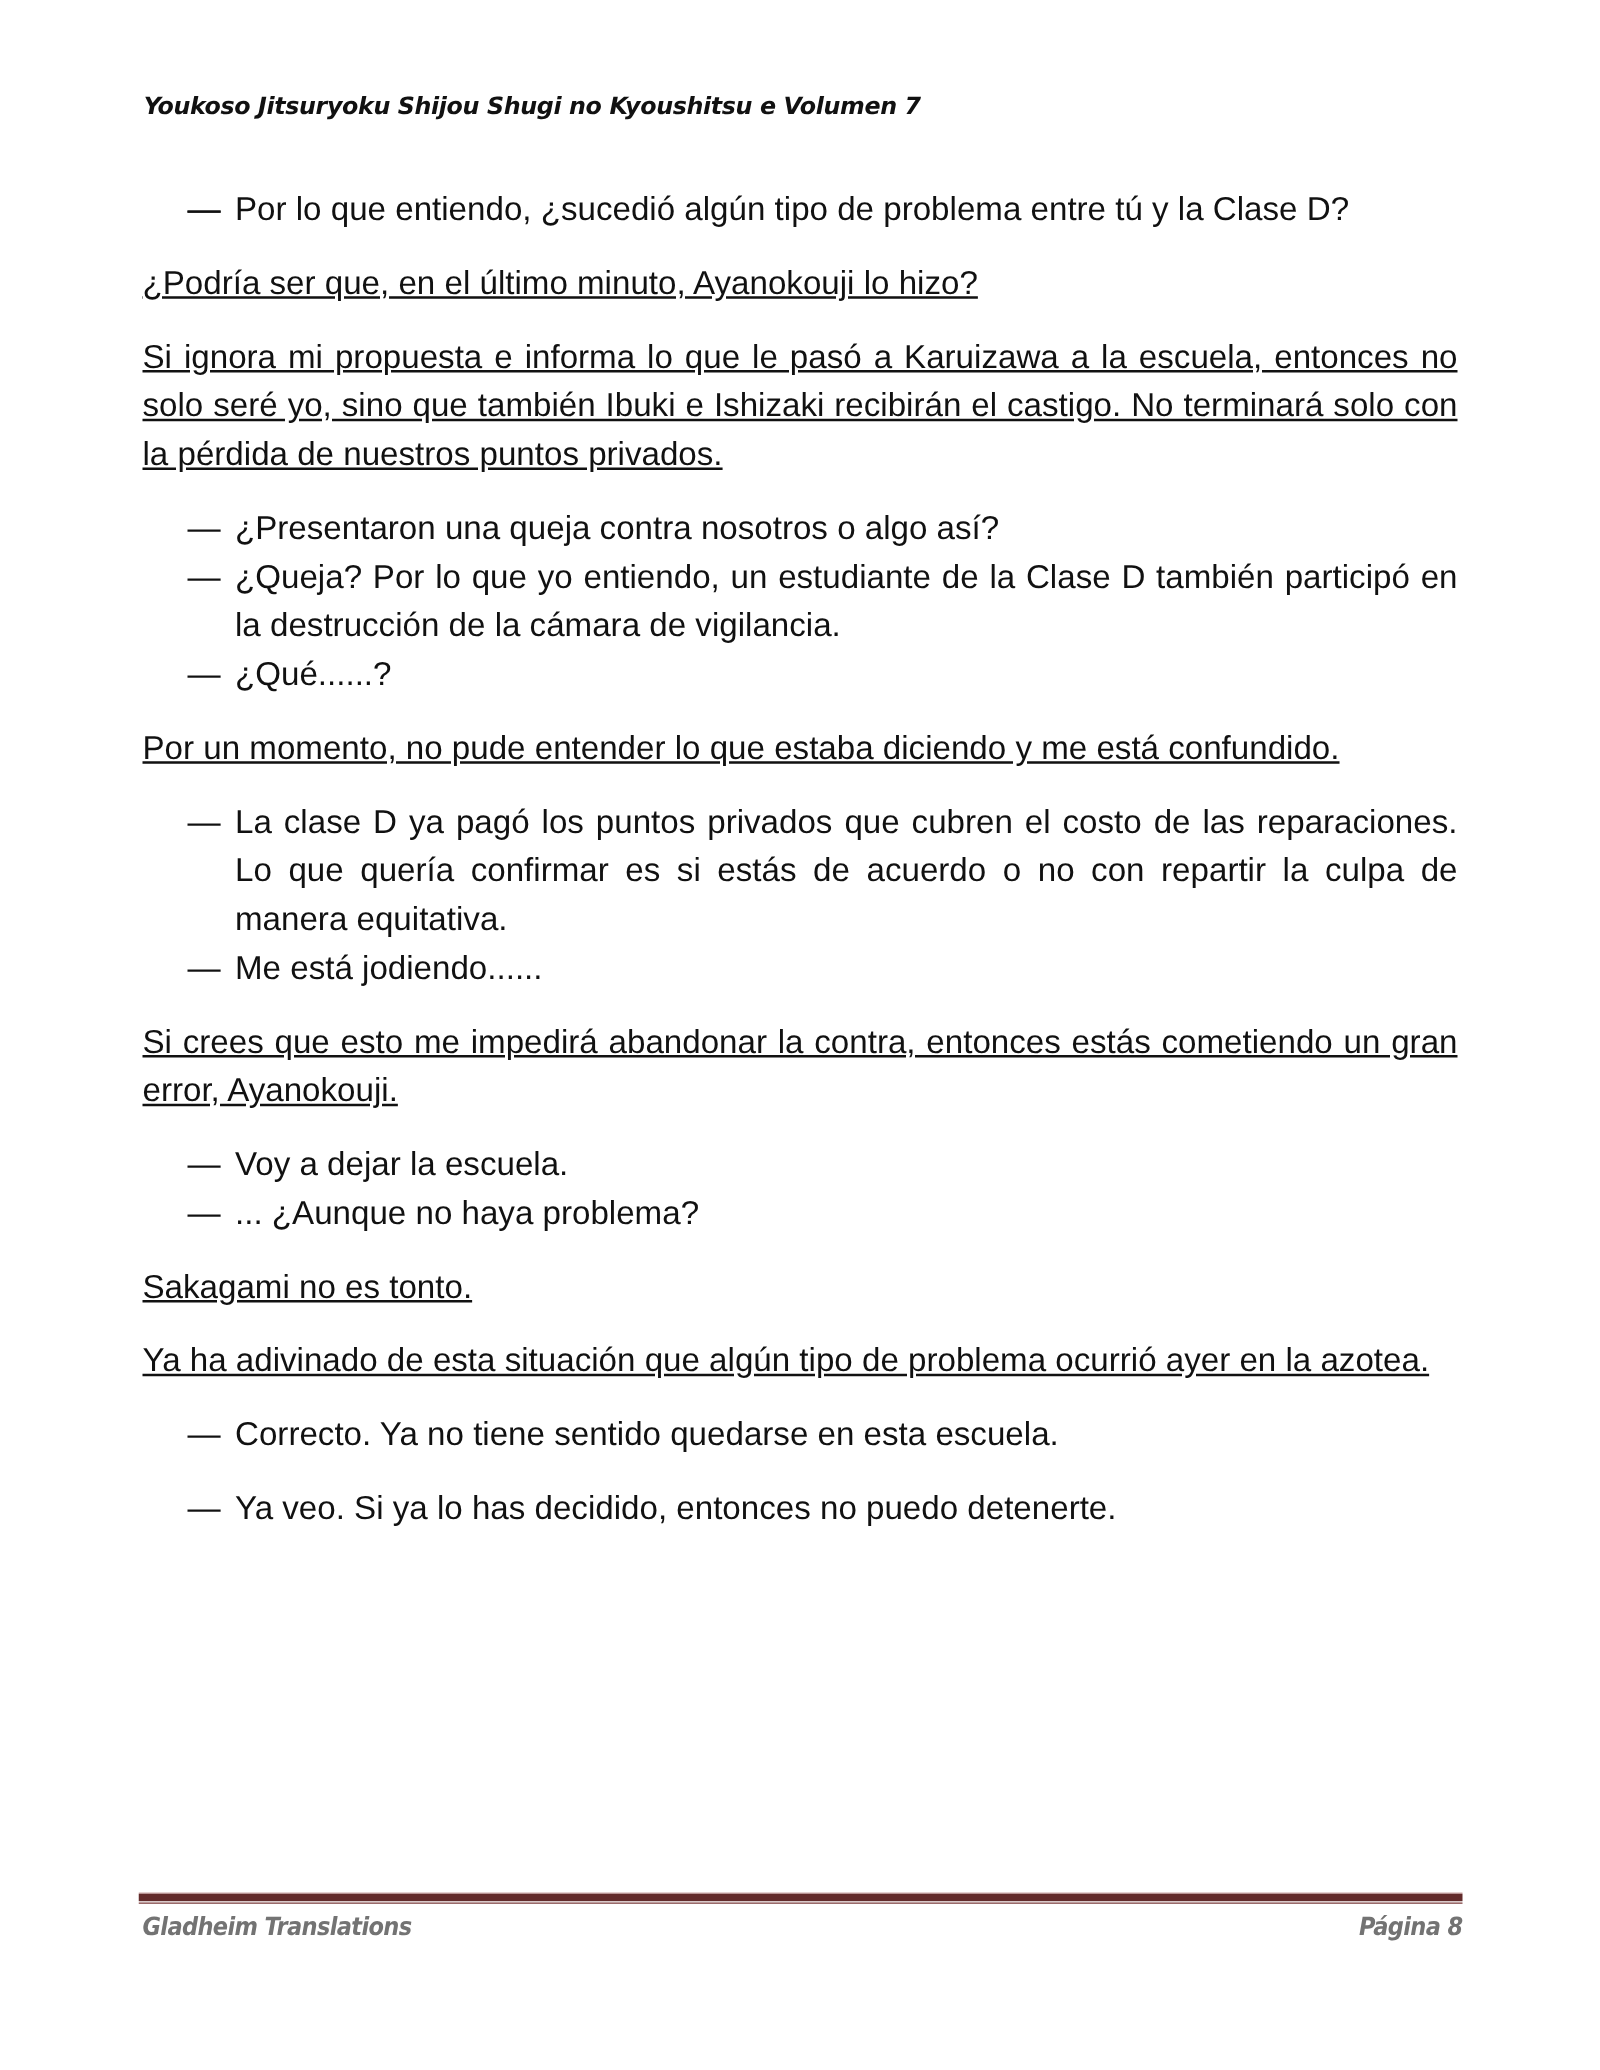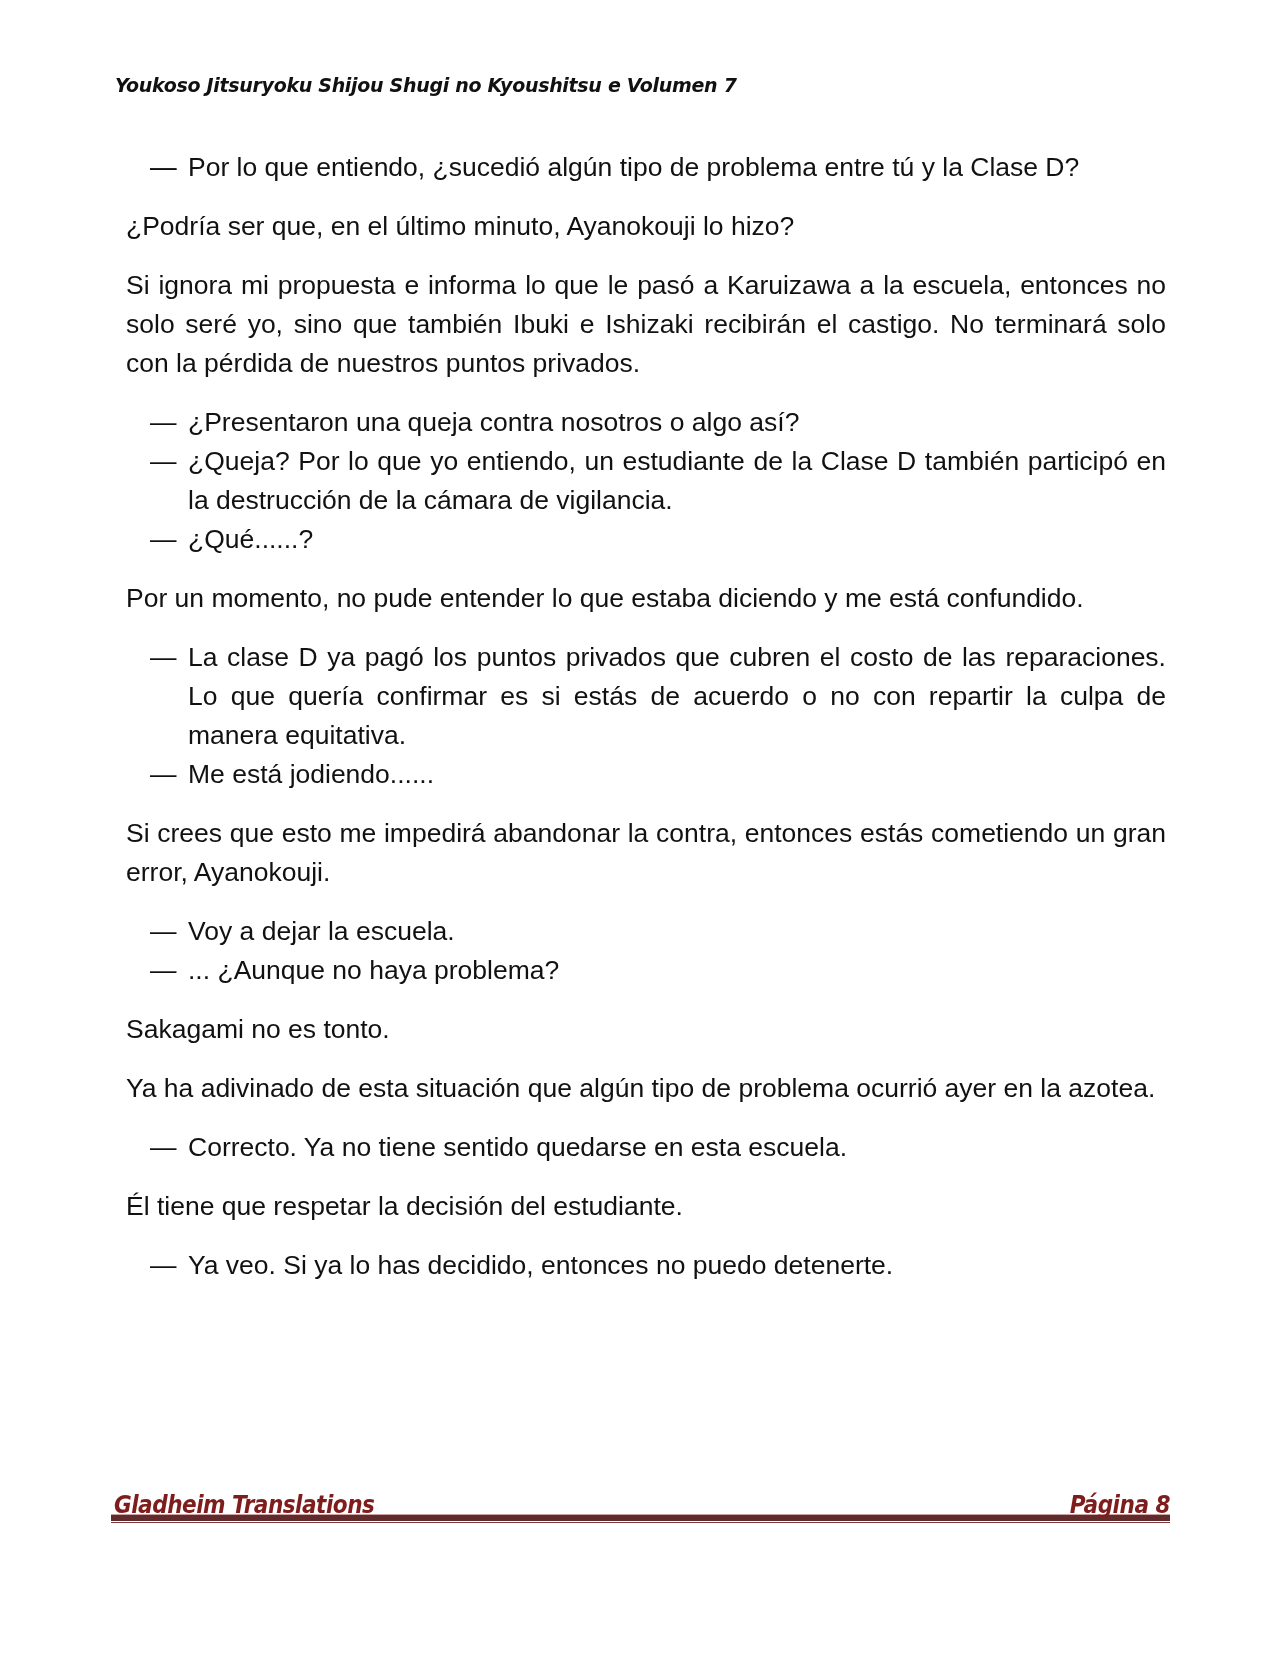--- a/index.html
+++ b/index.html
@@ -31,22 +31,23 @@
     position: absolute;
     left: 114px;
     top: 148px;
     width: 1052px;
     font-family: "Liberation Sans", sans-serif;
     font-size: 26.5px;
     line-height: 39px;
     color: #111;
   }
   .para {
-    margin: 0 0 20px 12px;
+    margin: 0 0 20px 0;
     text-align: justify;
+    text-decoration: underline;
   }
   .dialogue-block {
     margin: 0 0 20px 0;
   }
   .dialogue {
     position: relative;
     padding-left: 74px;
     text-align: justify;
     margin: 0;
   }
@@ -70,26 +71,26 @@
     height: 6px;
     background: #622b2b;
   }
   .footer-rule .thin-bottom {
     height: 1px;
     margin-top: 1px;
     background: #7a3a3a;
   }
   .footer-left, .footer-right {
     position: absolute;
-    top: 1491px;
+    top: 1529px;
     font-family: "DejaVu Sans Condensed", "DejaVu Sans", sans-serif;
     font-weight: bold;
     font-style: italic;
-    font-size: 24px;
-    color: #7f1d1d;
+    font-size: 20px;
+    color: #737373;
     white-space: nowrap;
     letter-spacing: -0.5px;
   }
   .footer-left { left: 114px; }
   .footer-right { right: 110px; text-align: right; }
 </style>
 </head>
 <body>
 
 <div class="page-header">Youkoso Jitsuryoku Shijou Shugi no Kyoushitsu e Volumen 7</div>
@@ -124,21 +125,20 @@
     <p class="dialogue"><span class="dash">—</span><span>... ¿Aunque no haya problema?</span></p>
   </div>
 
   <p class="para">Sakagami no es tonto.</p>
   <p class="para">Ya ha adivinado de esta situación que algún tipo de problema ocurrió ayer en la azotea.</p>
 
   <div class="dialogue-block">
     <p class="dialogue"><span class="dash">—</span><span>Correcto. Ya no tiene sentido quedarse en esta escuela.</span></p>
   </div>
 
-  <p class="para">Él tiene que respetar la decisión del estudiante.</p>
 
   <div class="dialogue-block">
     <p class="dialogue"><span class="dash">—</span><span>Ya veo. Si ya lo has decidido, entonces no puedo detenerte.</span></p>
   </div>
 
 </div>
 
 <div class="footer-rule">
   <div class="thin-top"></div>
   <div class="thick"></div>

